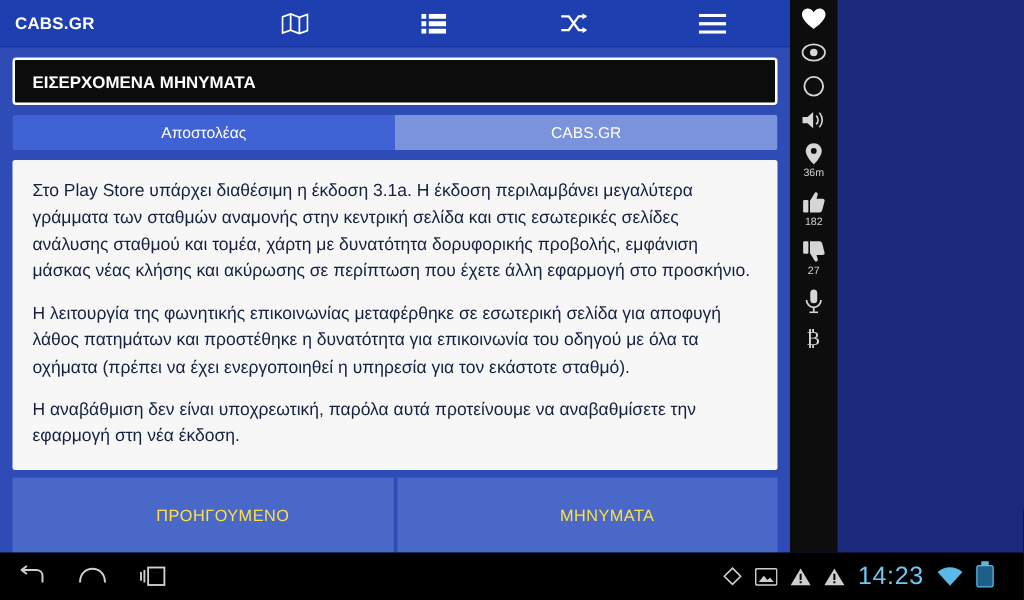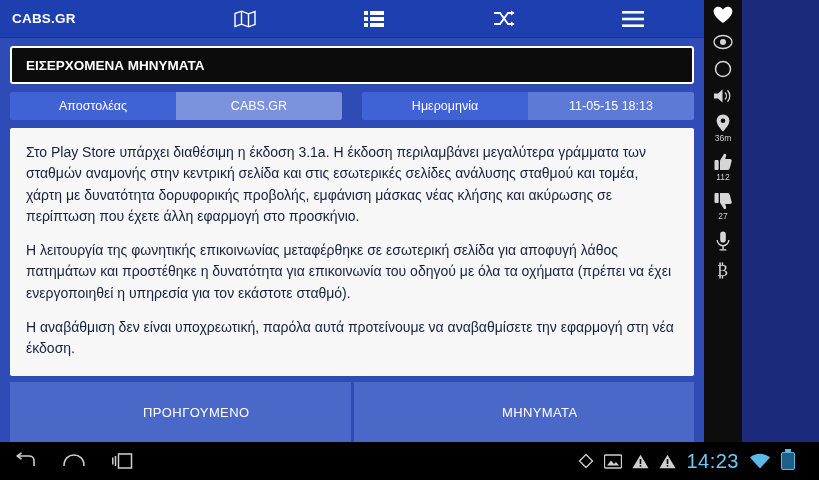--- a/index.html
+++ b/index.html
@@ -17,21 +17,21 @@
     flex-direction: column;
   }
   
   .body-row {
     display: flex;
     flex-direction: row;
     width: 819px;
     height: 442px;
   }
   .app-col {
-    width: 704px;
+    width: 632px;
     height: 442px;
     display: flex;
     flex-direction: column;
     background: #2f4bb5;
   }
   
   .actionbar {
     height: 38px;
     background: #1d3faf;
     display: flex;
@@ -124,21 +124,21 @@
   .btn-row {
     display: flex;
     gap: 3px;
     padding: 6px 0 0 0;
     background: #2f4bb5;
     height: 66px;
   }
   .nav-btn {
     flex: 1;
     background: #4a68c7;
-    color: #ffffff;
+    color: #fde047;
     font-size: 13px;
     display: flex;
     align-items: center;
     justify-content: center;
     letter-spacing: .4px;
     border: none;
     font-family: "Liberation Sans", sans-serif;
     padding-left: 32px;
   }
   
@@ -262,24 +262,20 @@
 
         <div class="header-bar">
           <span>ΕΙΣΕΡΧΟΜΕΝΑ ΜΗΝΥΜΑΤΑ</span>
         </div>
 
         <div class="meta-row">
           <div class="meta-pair">
             <div class="meta-label">Αποστολέας</div>
             <div class="meta-value">CABS.GR</div>
           </div>
-          <div class="meta-pair alt">
-            <div class="meta-label">Ημερομηνία</div>
-            <div class="meta-value">11-05-15 18:13</div>
-          </div>
         </div>
 
         <div class="message-card">
           <p>Στο Play Store υπάρχει διαθέσιμη η έκδοση 3.1a. Η έκδοση περιλαμβάνει μεγαλύτερα γράμματα των σταθμών αναμονής στην κεντρική σελίδα και στις εσωτερικές σελίδες ανάλυσης σταθμού και τομέα, χάρτη με δυνατότητα δορυφορικής προβολής, εμφάνιση μάσκας νέας κλήσης και ακύρωσης σε περίπτωση που έχετε άλλη εφαρμογή στο προσκήνιο.</p>
           <p>Η λειτουργία της φωνητικής επικοινωνίας μεταφέρθηκε σε εσωτερική σελίδα για αποφυγή λάθος πατημάτων και προστέθηκε η δυνατότητα για επικοινωνία του οδηγού με όλα τα οχήματα (πρέπει να έχει ενεργοποιηθεί η υπηρεσία για τον εκάστοτε σταθμό).</p>
           <p>Η αναβάθμιση δεν είναι υποχρεωτική, παρόλα αυτά προτείνουμε να αναβαθμίσετε την εφαρμογή στη νέα έκδοση.</p>
         </div>
 
         <div class="btn-row">
           <button class="nav-btn">ΠΡΟΗΓΟΥΜΕΝΟ</button>
@@ -324,21 +320,21 @@
           <circle cx="7" cy="6.7" r="2.3" fill="#0d0d0d"></circle>
         </svg>
         <div class="lbl">36m</div>
       </div>
 
       <div class="sb-item">
         <svg width="18" height="18" viewBox="0 0 18 18" fill="#d6d6d6">
           <rect x="0.5" y="7" width="4.2" height="10" rx="1"></rect>
           <path d="M6 7.5 L10 1 C11.5 0.4 12.6 1.5 12.1 3 L11.2 6 L16 6 C17.3 6 18 7 17.6 8.2 L15.8 15 C15.5 16.3 14.8 17 13.6 17 L6 17 Z"></path>
         </svg>
-        <div class="lbl">112</div>
+        <div class="lbl">182</div>
       </div>
 
       <div class="sb-item">
         <svg width="18" height="18" viewBox="0 0 18 18" fill="#d6d6d6">
           <rect x="0.5" y="1" width="4.2" height="10" rx="1"></rect>
           <path d="M6 10.5 L10 17 C11.5 17.6 12.6 16.5 12.1 15 L11.2 12 L16 12 C17.3 12 18 11 17.6 9.8 L15.8 3 C15.5 1.7 14.8 1 13.6 1 L6 1 Z"></path>
         </svg>
         <div class="lbl">27</div>
       </div>
 

